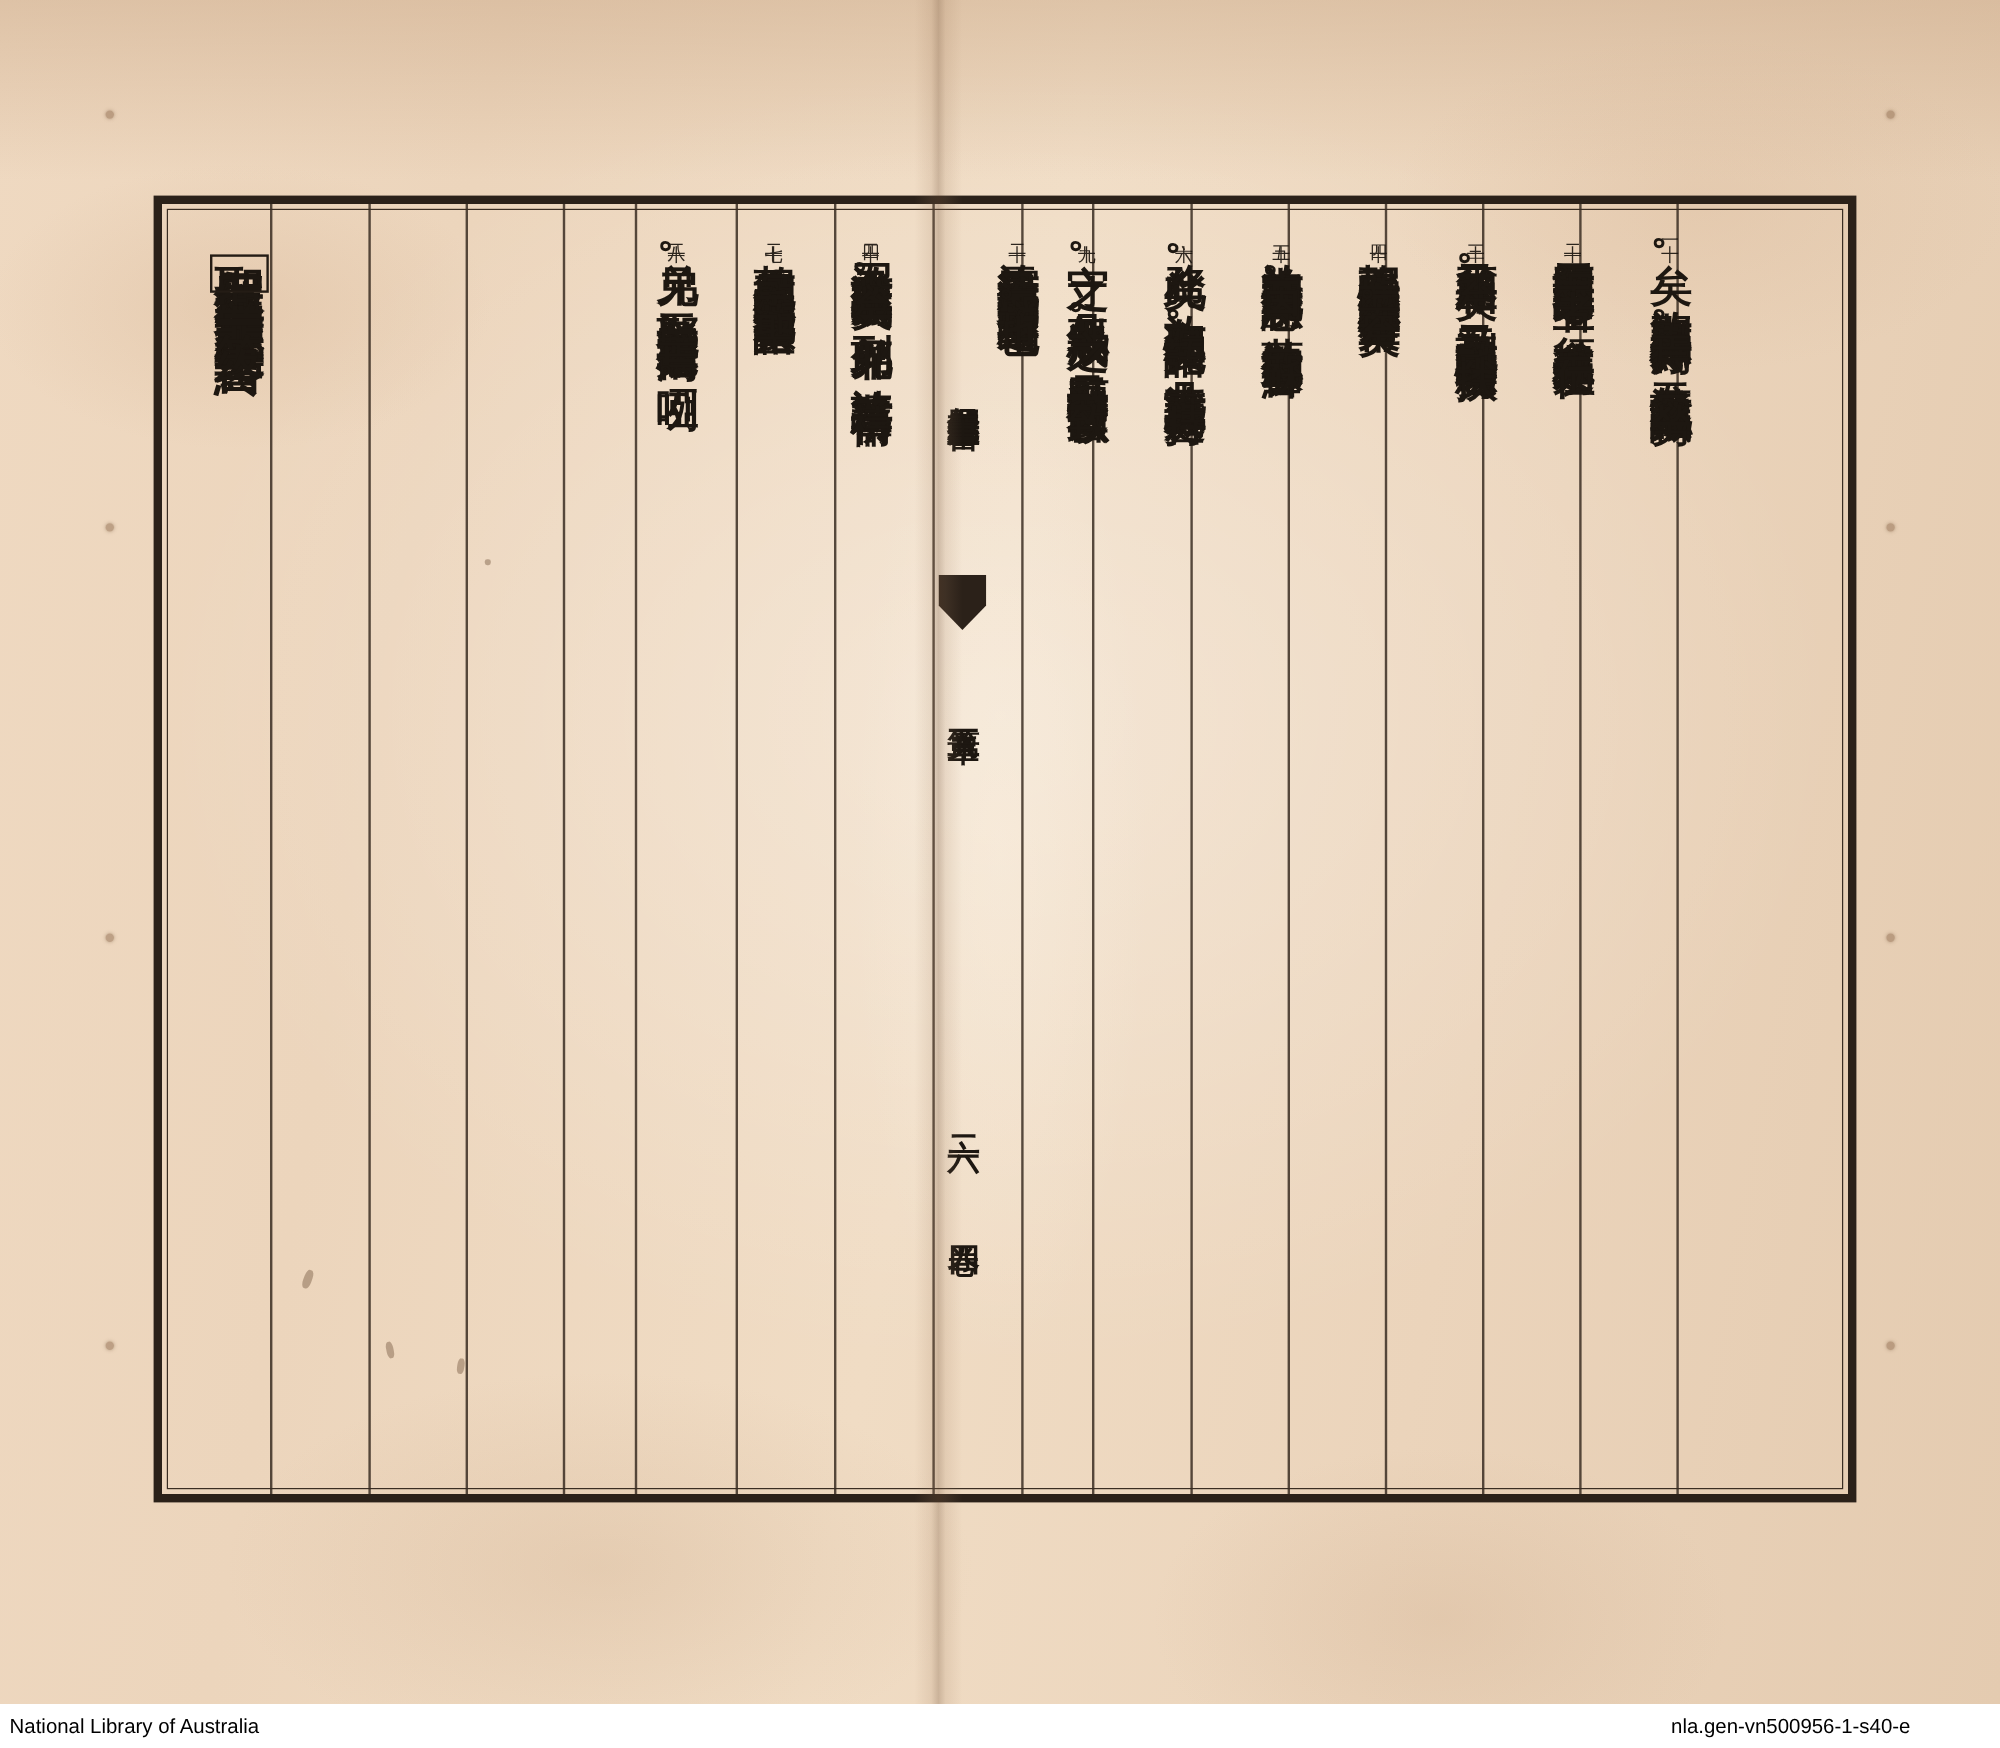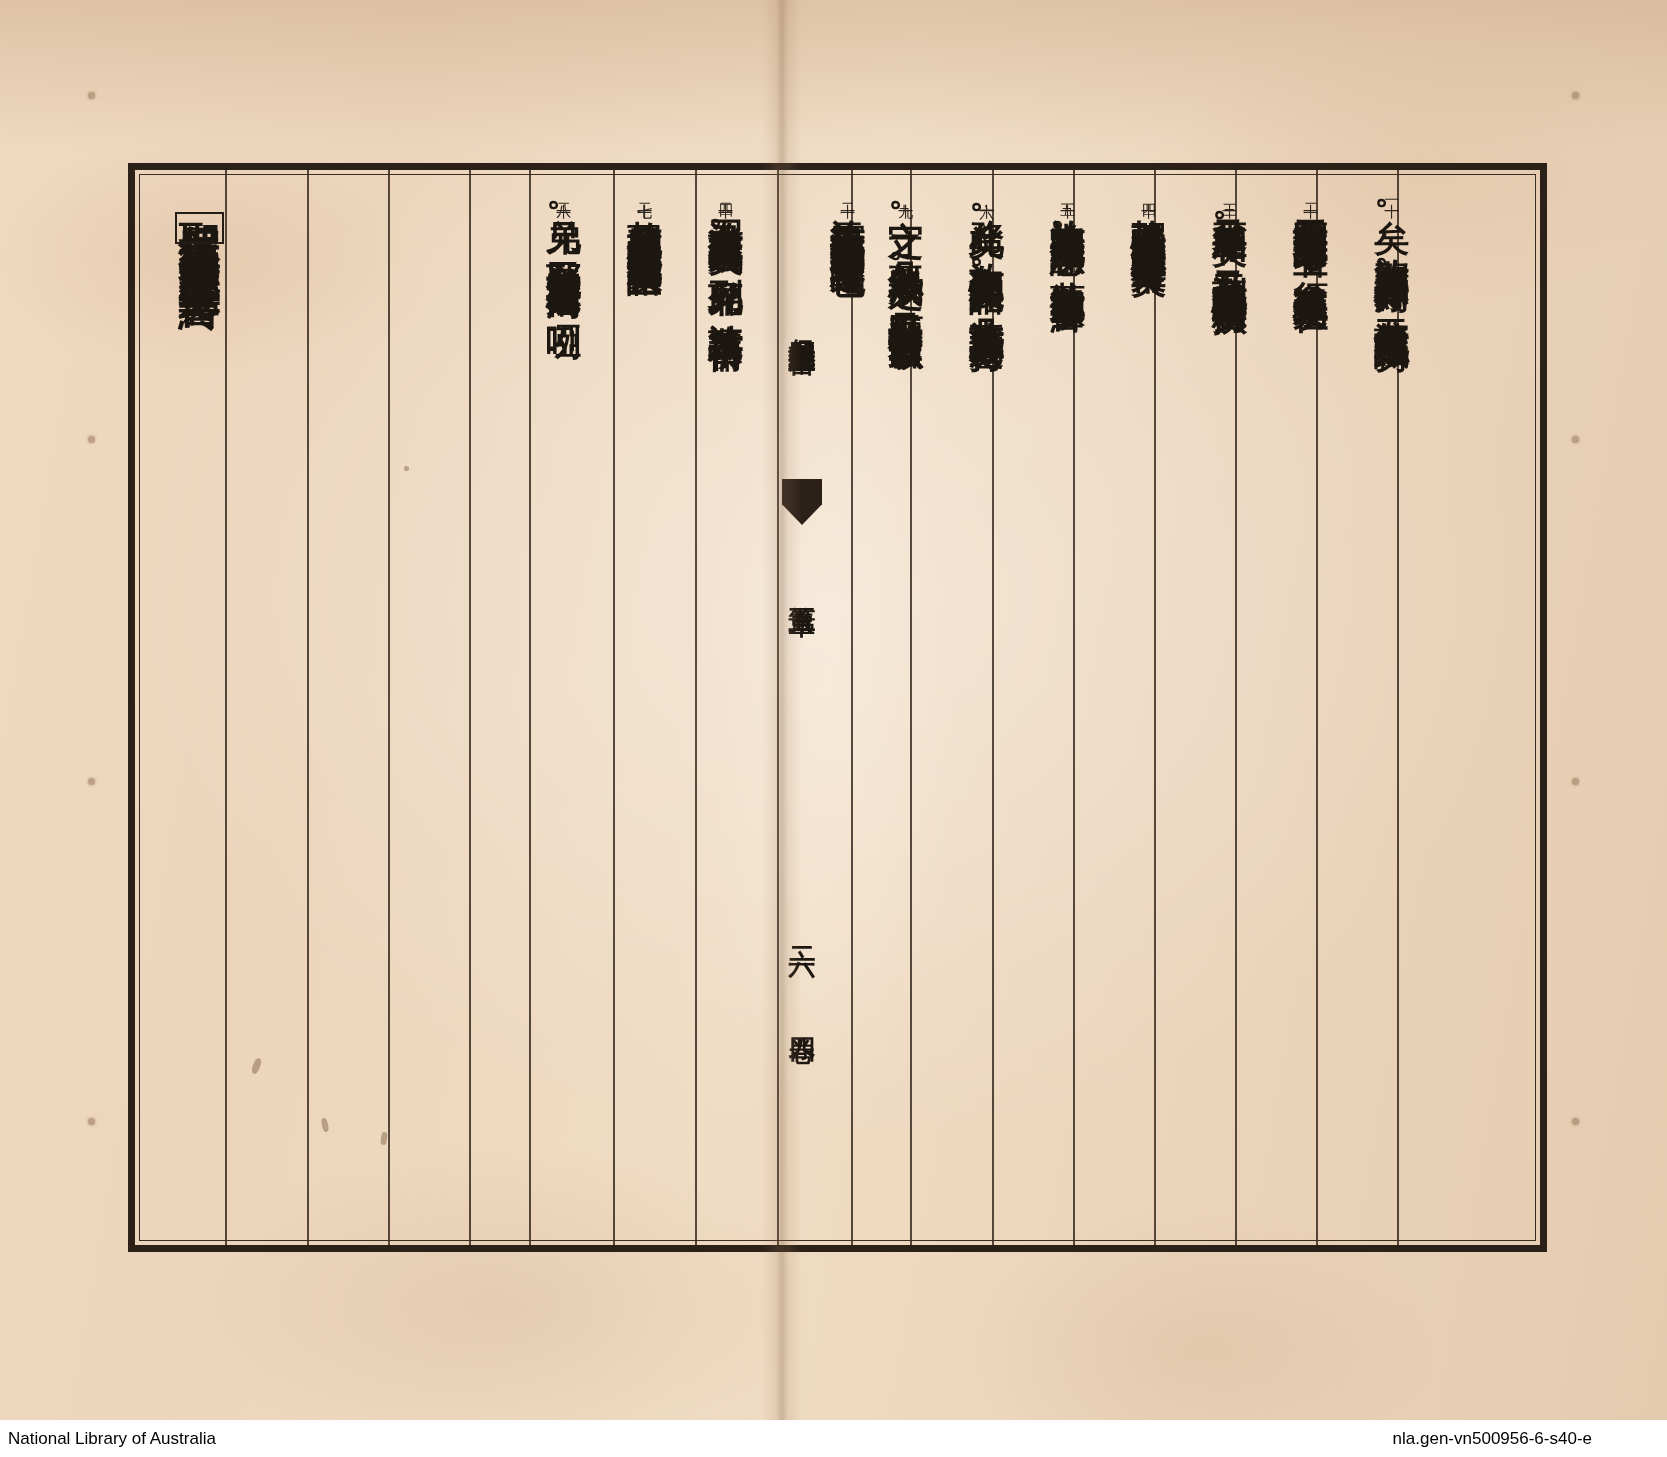--- a/index.html
+++ b/index.html
@@ -275,14 +275,14 @@
     <div class="bx-text" style="height:110px;">第五章</div>
     <div class="bx-text" style="height:62px; margin-top:255px;">二六</div>
     <div class="bx-text" style="height:62px; margin-top:28px;">卷四</div>
   </div>
 
   <div id="gutter"></div>
 </div>
 
 <div id="credits">
   <span>National Library of Australia</span>
-  <span>nla.gen-vn500956-6-s40-e</span>
+  <span>nla.gen-vn500956-1-s40-e</span>
 </div>
 
 </body></html>

